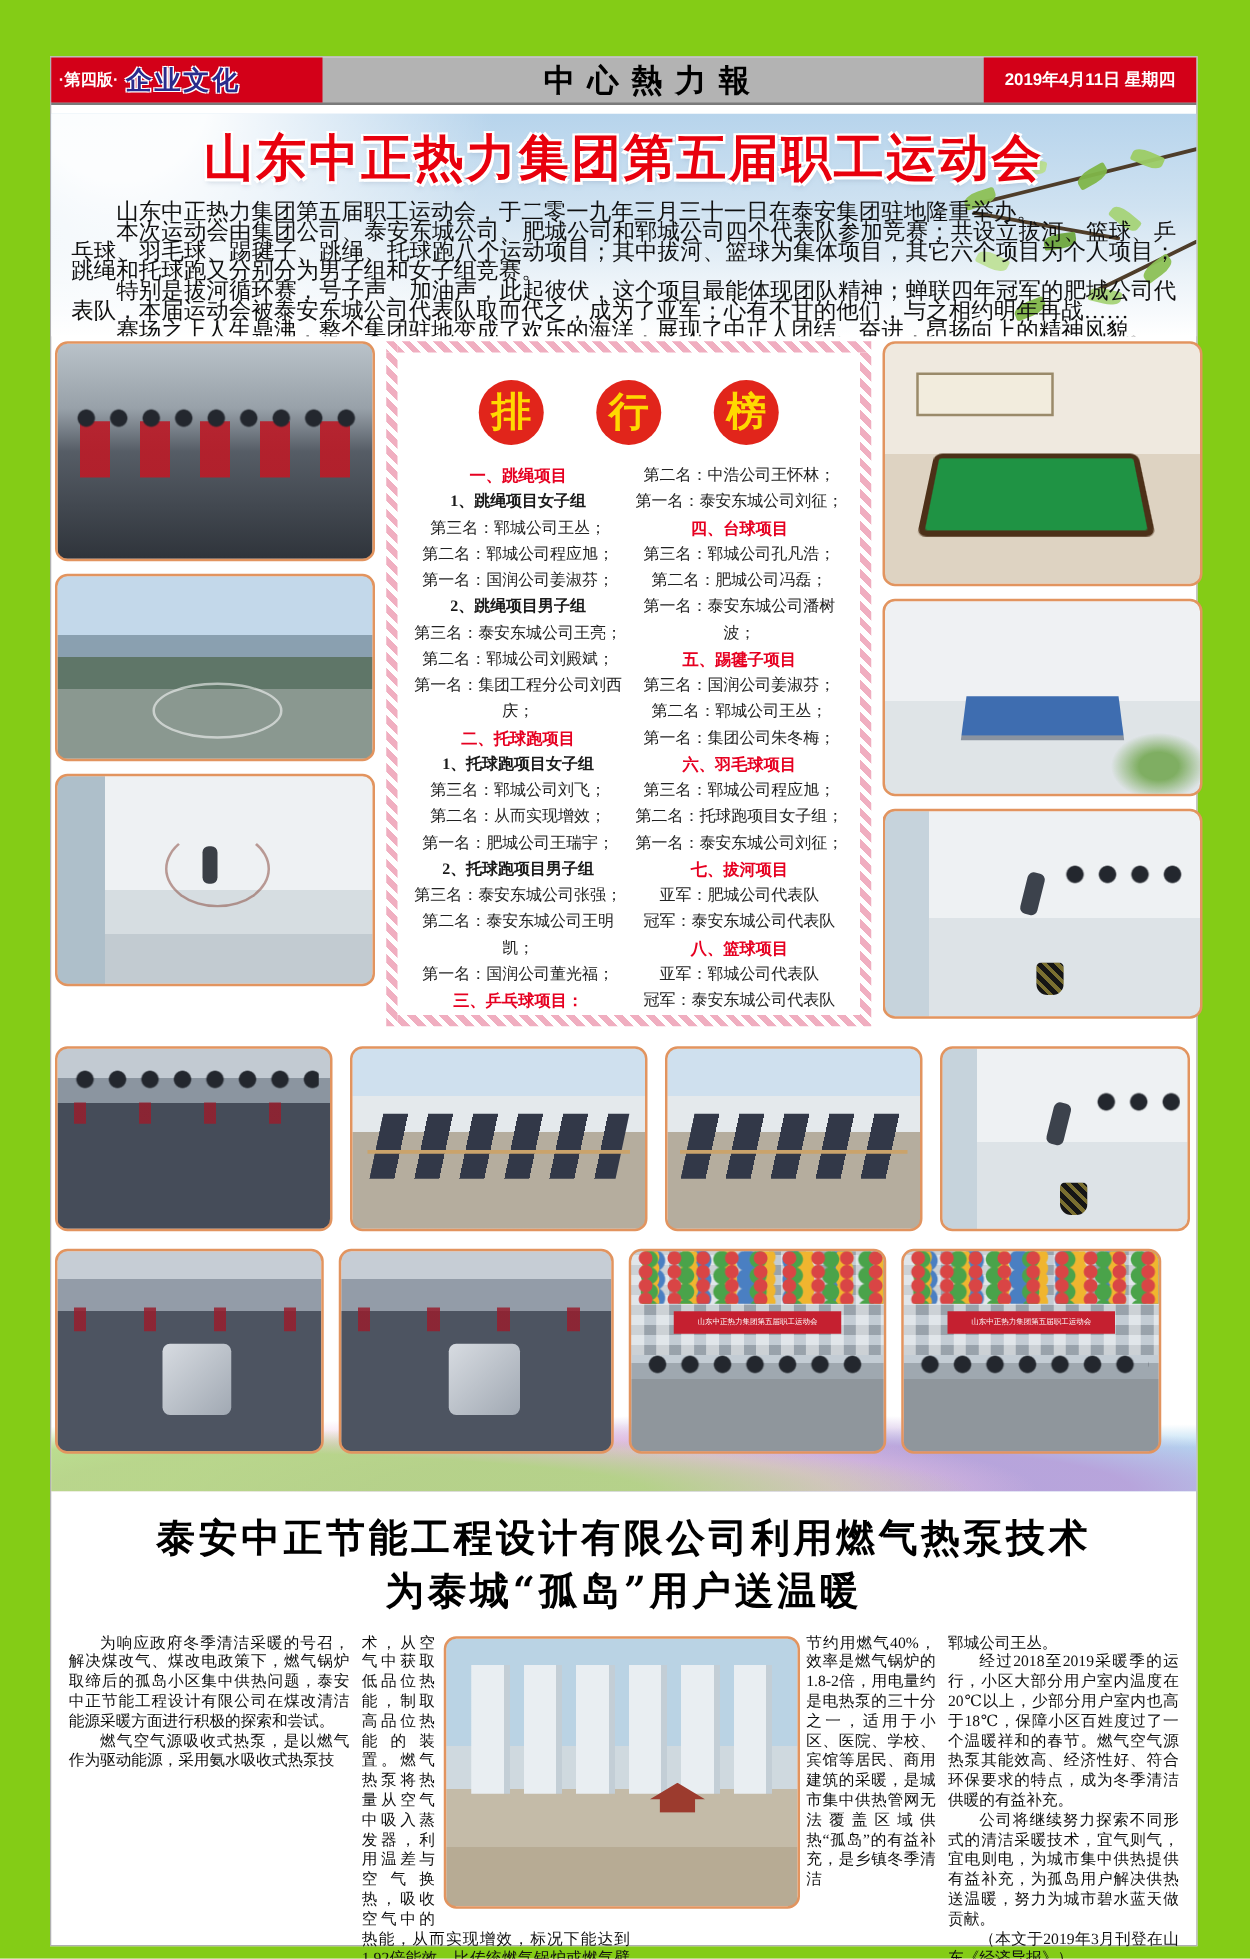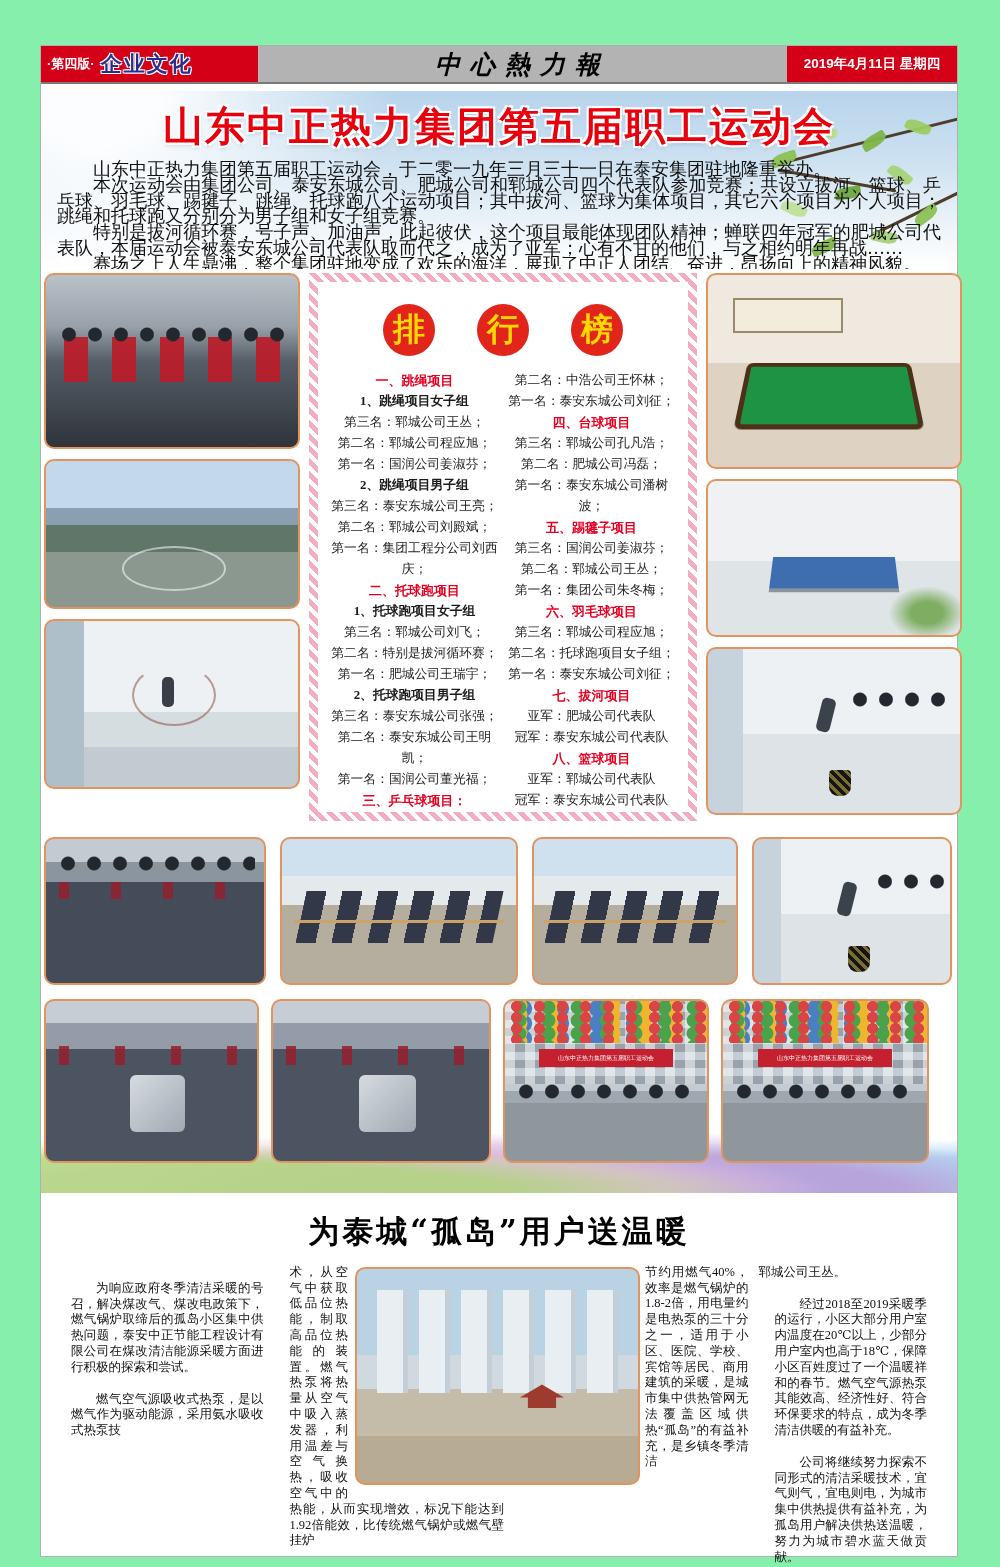--- a/index.html
+++ b/index.html
@@ -1,30 +1,30 @@
 <!DOCTYPE html>
 <html><head>
 <meta charset="utf-8">
 <style>
   html,body{margin:0;padding:0;background:#ffffff;}
-  .page{position:relative;width:1000px;height:1567px;background:#86efac;margin:0 auto;
+  .page{position:relative;width:1000px;height:1567px;background:#84cc16;margin:0 auto;
         font-family:"Liberation Serif","DejaVu Serif",serif;color:#111;}
   .sheet{position:absolute;left:40px;top:45px;width:918px;height:1512px;
          border:1px solid #b0b0b0;background:#fff;box-sizing:border-box;}
 
   
   .masthead{height:36px;background:#b3b3b3;display:flex;align-items:stretch;
             border-bottom:2px solid #7a7a7a;}
   .mh-left{width:205px;background:#d30018;display:flex;align-items:center;padding:0 6px;gap:6px;}
   .mh-page{color:#fff;font-size:13px;font-weight:bold;font-family:"Liberation Sans",sans-serif;white-space:nowrap;}
   .mh-section{color:#2b2b8c;font-size:21px;font-weight:bold;letter-spacing:2px;
               font-family:"Liberation Sans",sans-serif;white-space:nowrap;
               text-shadow:-1px -1px 0 #fff,1px -1px 0 #fff,-1px 1px 0 #fff,1px 1px 0 #fff;}
   .mh-center{flex:1;display:flex;align-items:center;justify-content:center;
-             font-size:25px;font-weight:bold;font-style:italic;letter-spacing:10px;color:#000;}
+             font-size:25px;font-weight:bold;letter-spacing:10px;color:#000;}
   .mh-right{width:170px;background:#d30018;color:#fff;display:flex;align-items:center;justify-content:center;
             font-size:13.5px;font-weight:bold;font-family:"Liberation Sans",sans-serif;white-space:nowrap;}
 
   
   .hero{position:relative;margin-top:7px;height:178px;overflow:hidden;
         background:radial-gradient(circle at 6% -10%, rgba(255,255,255,.95) 0 8%, rgba(255,255,255,0) 34%),
                    linear-gradient(180deg,#b7d4ec 0%,#cfe2f1 42%,#eaf2f8 72%,#ffffff 100%);}
   .hero-title{margin-top:8px;text-align:center;font-size:40px;font-weight:bold;color:#e8000d;
               font-family:"Liberation Sans",sans-serif;letter-spacing:2px;position:relative;z-index:2;
               text-shadow:-2px -2px 0 #fff,2px -2px 0 #fff,-2px 2px 0 #fff,2px 2px 0 #fff,0 3px 4px rgba(120,140,170,.35);}
@@ -146,21 +146,21 @@
   
   .a2-head{text-align:center;margin-top:16px;position:relative;z-index:2;}
   .a2-title{font-size:31px;font-weight:bold;color:#000;letter-spacing:3px;line-height:1.35;
             font-family:"DejaVu Serif","Liberation Serif",serif;}
   .a2-author{font-size:13.5px;margin-top:5px;font-family:"Liberation Sans",sans-serif;color:#111;}
 
   .bottom{position:relative;margin-top:12px;padding:0 14px;height:300px;}
   .bcols{display:flex;gap:10px;}
   .bcol{font-size:12.5px;line-height:15.8px;text-align:justify;color:#101010;}
   .bc1{width:225px;}.bc2{width:215px;}.bc3{width:235px;}.bc4{width:185px;}
-  .bp{text-indent:2em;margin:16px;}
+  .bp{text-indent:2em;margin:0;}
   .bp-cont{text-indent:0;margin:0;}
   .bp-credit{text-indent:2em;margin:0;}
   .sp-r{float:right;width:156px;height:226px;}
   .sp-l{float:left;width:131px;height:226px;}
   .photo-mid{position:absolute;left:314px;top:2px;width:285px;height:218px;z-index:2;}
 </style>
 </head>
 <body>
 
 <div class="page">
@@ -222,21 +222,21 @@
               <div class="rk-entry">第三名：郓城公司王丛；</div>
               <div class="rk-entry">第二名：郓城公司程应旭；</div>
               <div class="rk-entry">第一名：国润公司姜淑芬；</div>
               <div class="rk-sub">2、跳绳项目男子组</div>
               <div class="rk-entry">第三名：泰安东城公司王亮；</div>
               <div class="rk-entry">第二名：郓城公司刘殿斌；</div>
               <div class="rk-entry">第一名：集团工程分公司刘西庆；</div>
               <div class="rk-header">二、托球跑项目</div>
               <div class="rk-sub">1、托球跑项目女子组</div>
               <div class="rk-entry">第三名：郓城公司刘飞；</div>
-              <div class="rk-entry">第二名：特别是拔河循环赛；</div>
+              <div class="rk-entry">第二名：从而实现增效；</div>
               <div class="rk-entry">第一名：肥城公司王瑞宇；</div>
               <div class="rk-sub">2、托球跑项目男子组</div>
               <div class="rk-entry">第三名：泰安东城公司张强；</div>
               <div class="rk-entry">第二名：泰安东城公司王明凯；</div>
               <div class="rk-entry">第一名：国润公司董光福；</div>
               <div class="rk-header">三、乒乓球项目：</div>
               <div class="rk-entry">第三名：国润公司张焕；</div>
             </div>
           <div class="rk-col">
               <div class="rk-entry">第二名：中浩公司王怀林；</div>
@@ -297,20 +297,21 @@
           <div class="heads" style="top:52%;"></div>
         </div>
         <div class="ph sc-outdoor" style="width:208px;height:164px;">
           <div class="banner-sm">山东中正热力集团第五届职工运动会</div>
           <div class="heads" style="top:52%;"></div>
         </div>
       </div>
     </div>
 
     <div class="a2-head">
+      <div class="a2-title">泰安中正节能工程设计有限公司利用燃气热泵技术</div>
       <div class="a2-title">为泰城“孤岛”用户送温暖</div>
     </div>
 
     <div class="bottom">
       <div class="ph sc-city photo-mid"></div>
       <div class="bcols">
         <div class="bcol bc1">
             <div class="bp">为响应政府冬季清洁采暖的号召，解决煤改气、煤改电政策下，燃气锅炉取缔后的孤岛小区集中供热问题，泰安中正节能工程设计有限公司在煤改清洁能源采暖方面进行积极的探索和尝试。</div>
             <div class="bp">燃气空气源吸收式热泵，是以燃气作为驱动能源，采用氨水吸收式热泵技</div>
           </div>

